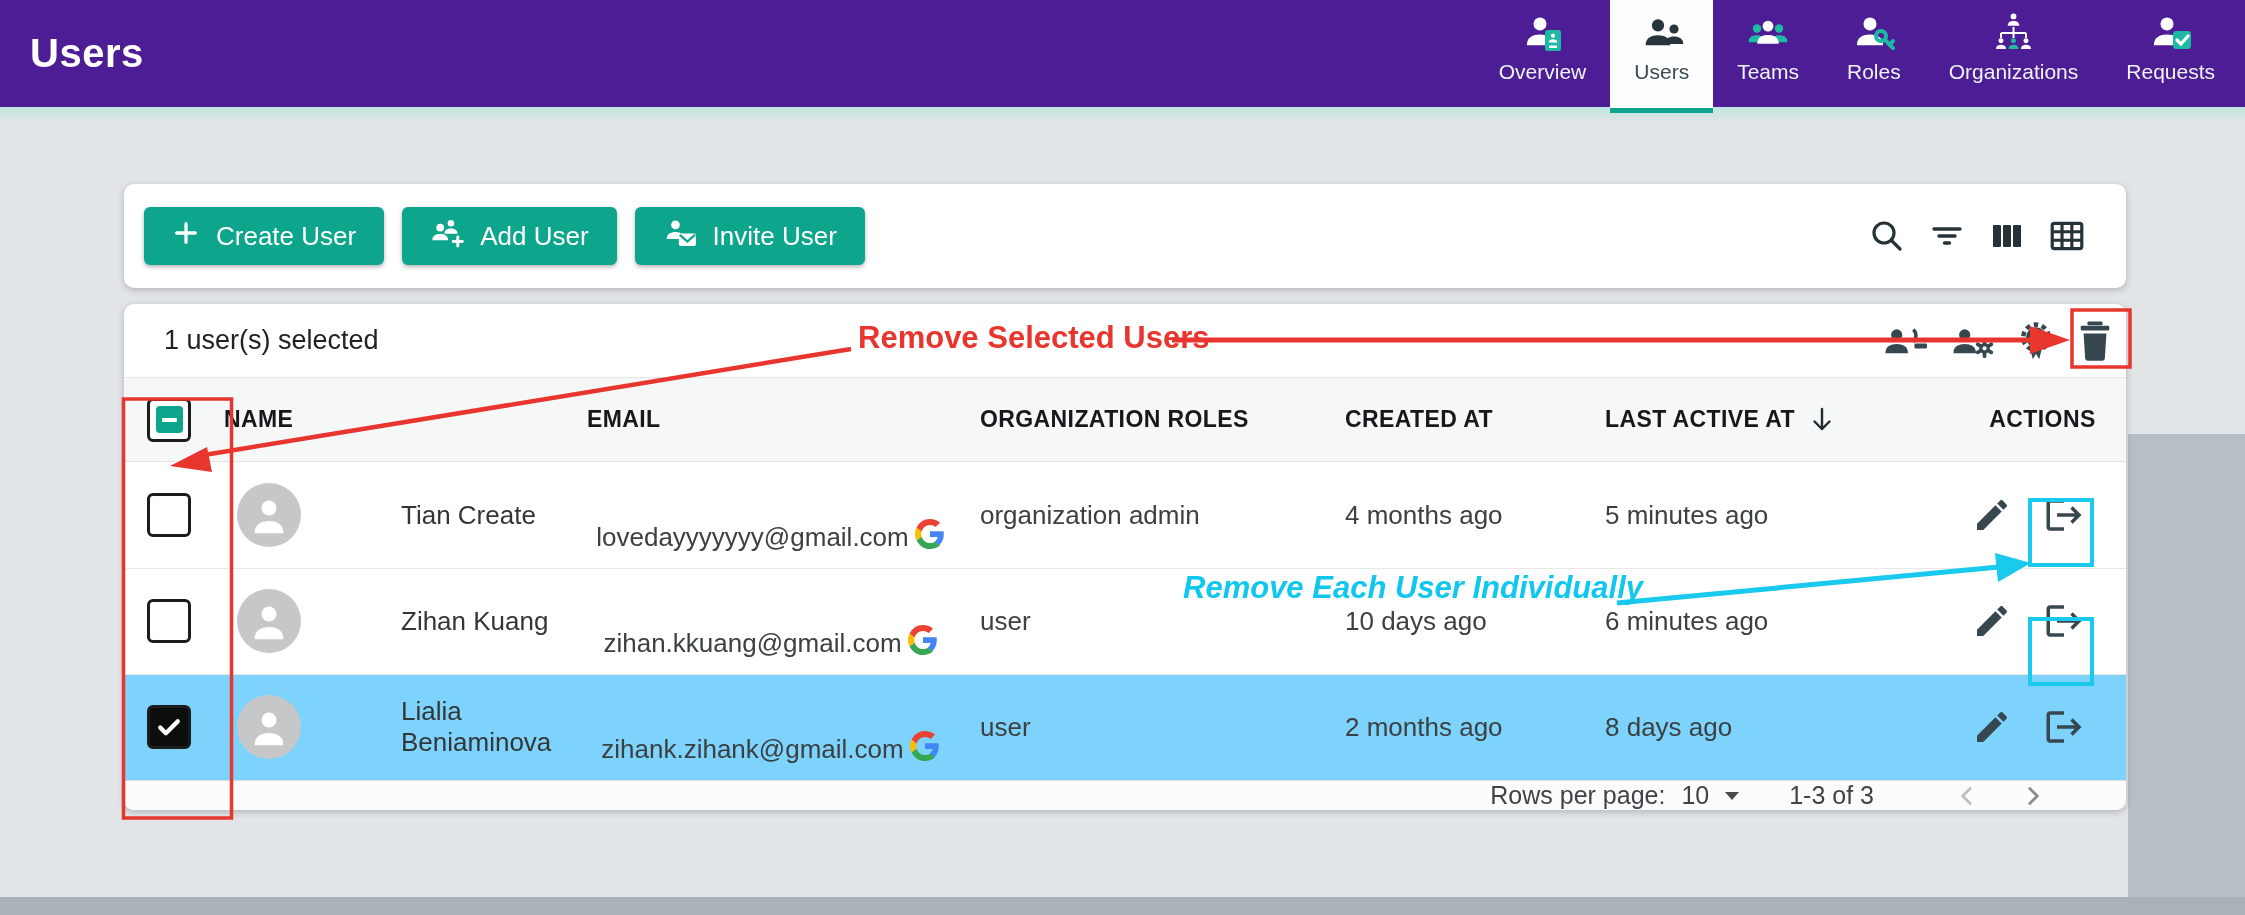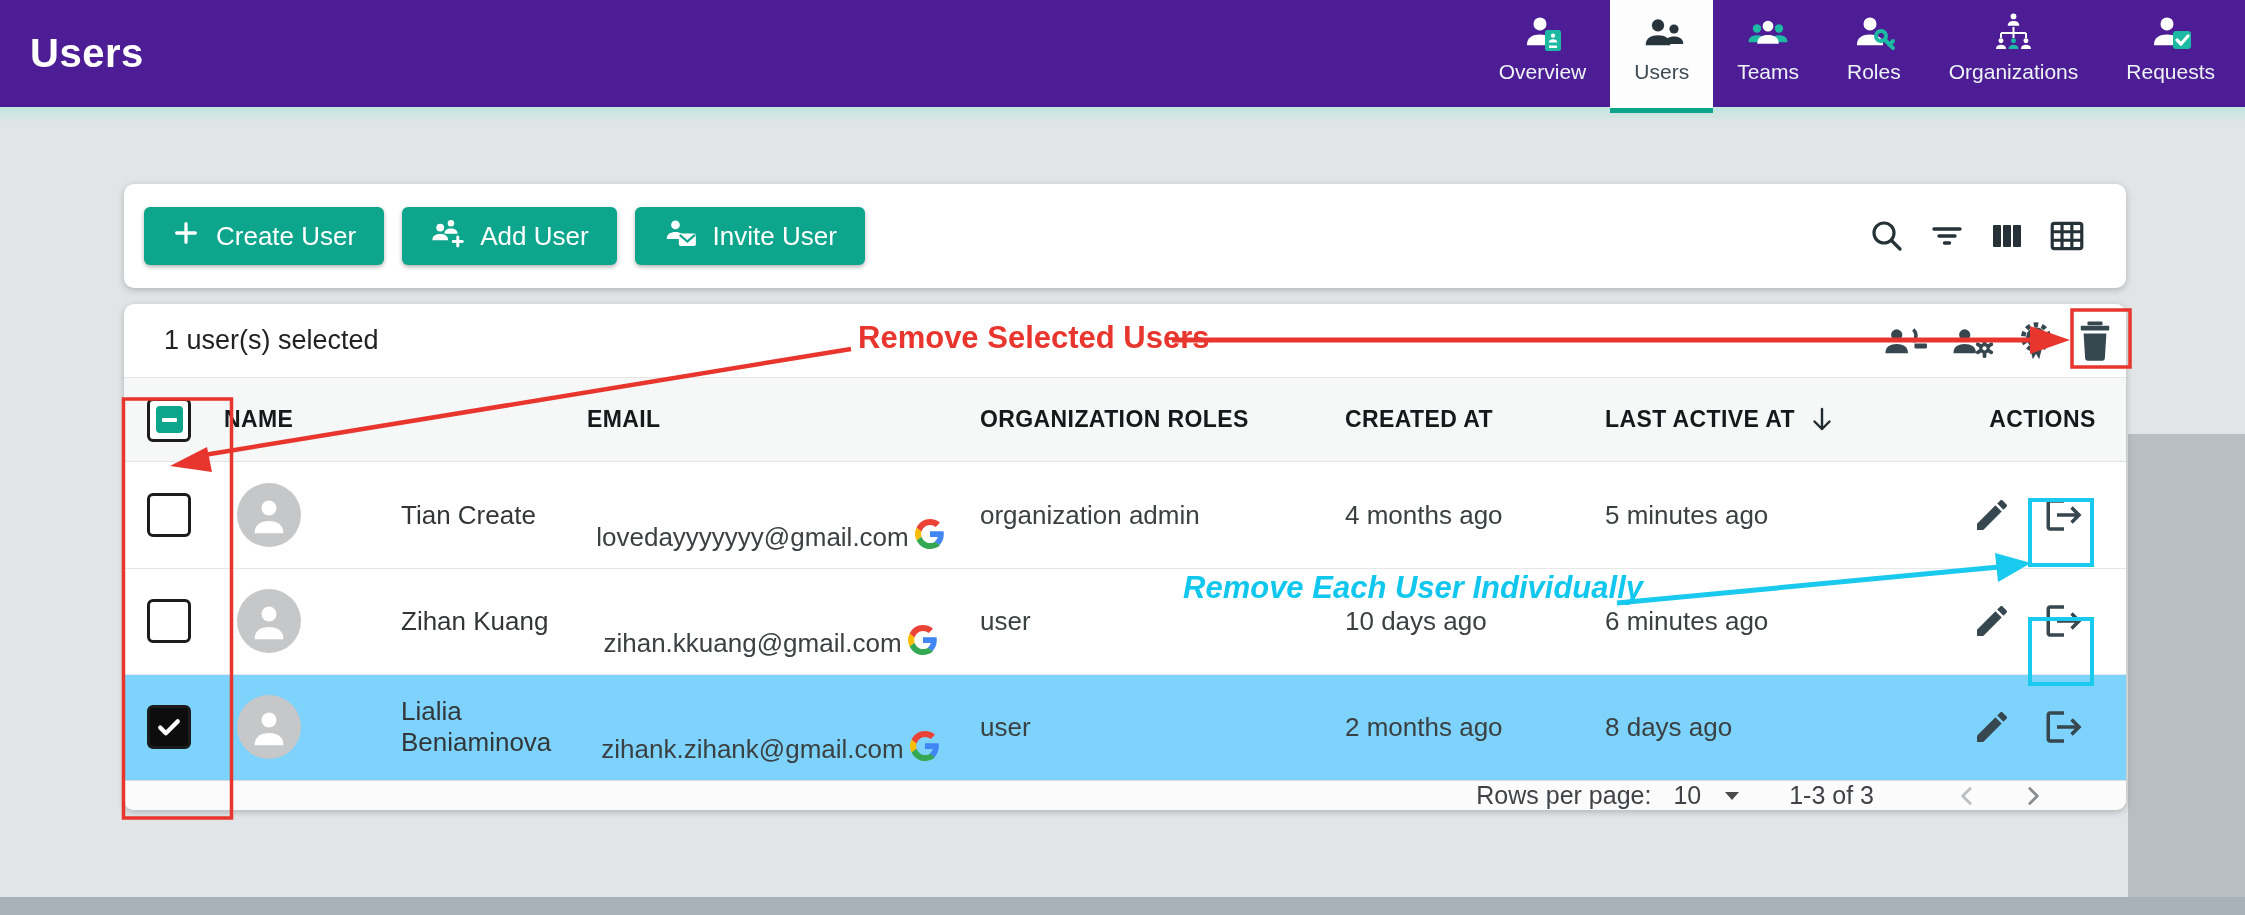--- a/index.html
+++ b/index.html
@@ -58,22 +58,22 @@
   .cb{width:44px;height:44px;border:3px solid #1c1c1c;border-radius:6px;background:#fff;
     box-sizing:border-box;display:flex;align-items:center;justify-content:center;cursor:pointer;}
   .cb.checked{background:#0d0d0d;}
   .cb-ind-in{width:27px;height:27px;border-radius:4px;background:#0da68d;display:flex;
     align-items:center;justify-content:center;}
   .cb-ind-dash{width:15px;height:4px;background:#fff;border-radius:1px;}
   .act-ic{width:44px;height:44px;display:flex;align-items:center;justify-content:center;cursor:pointer;}
 
   .tfoot{flex:1;display:flex;align-items:center;justify-content:flex-end;padding-right:80px;
     font-size:25px;color:#3f4347;background:#fbfbfb;border-radius:0 0 10px 10px;}
-  .rpp-label{margin-right:22px;}
-  .rpp-value{display:flex;align-items:center;gap:24px;cursor:pointer;margin-right:50px;}
+  .rpp-label{margin-right:16px;}
+  .rpp-value{display:flex;align-items:center;gap:16px;cursor:pointer;margin-right:50px;}
   .range{margin-right:40px;}
   .chev{width:26px;height:26px;display:flex;align-items:center;justify-content:center;
     margin-left:40px;cursor:pointer;}
 
   
   .bottom-band{position:absolute;left:0;top:897px;width:2245px;height:18px;background:#a9b2b9;z-index:30;}
   .right-band{position:absolute;left:2128px;top:434px;width:117px;height:463px;background:#b7bfc5;z-index:4;}
 
   
   .anno-svg{position:absolute;left:0;top:0;z-index:40;pointer-events:none;}

